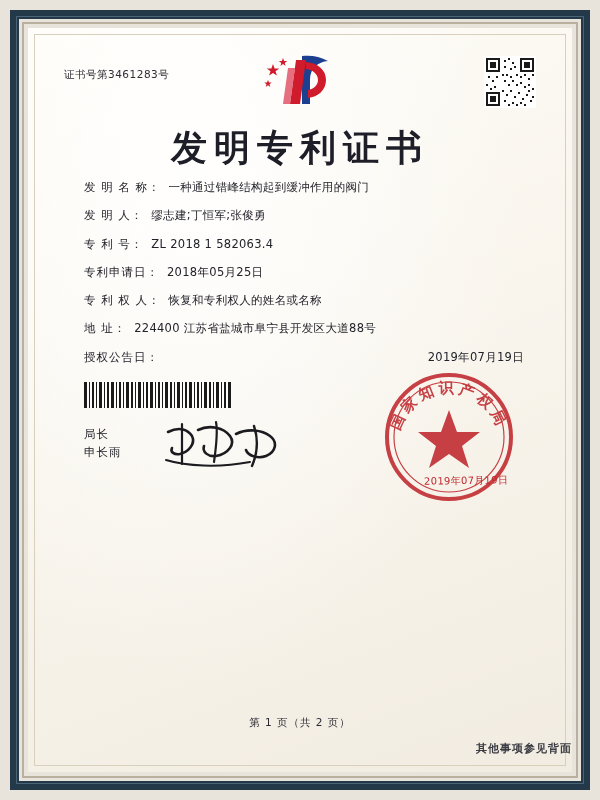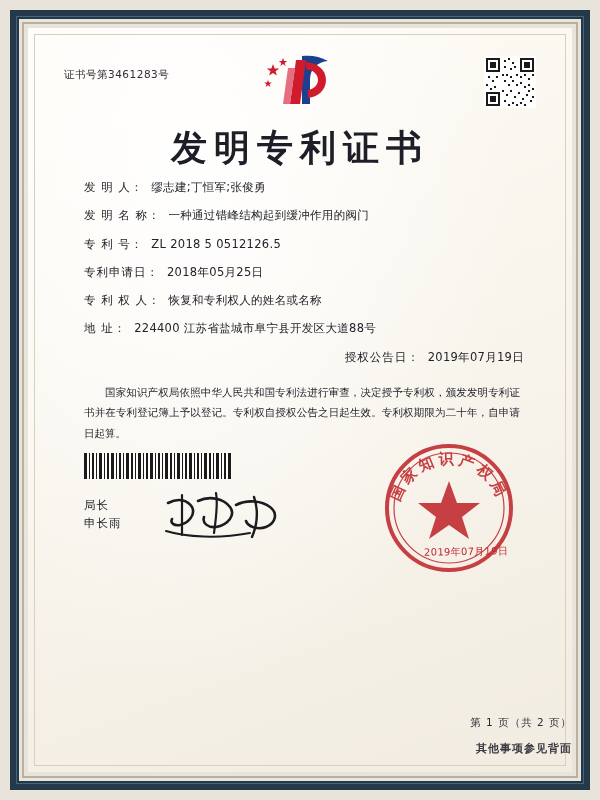--- a/index.html
+++ b/index.html
@@ -129,21 +129,21 @@
   }
   .field .lbl {
     flex: 0 0 auto;
     letter-spacing: 1px;
     white-space: nowrap;
   }
   .field .val {
     margin-left: 8px;
     letter-spacing: 0.3px;
   }
-  .field.two-col { justify-content: flex-end; }
+  .field.two-col { justify-content: space-between; }
   .field .second {
     margin-left: 42px;
     display: flex;
     align-items: baseline;
   }
 
   
   .paras {
     margin-top: 16px;
     padding: 0 18px 0 22px;
@@ -202,21 +202,21 @@
     letter-spacing: 0.3px;
     transform: rotate(-1deg);
   }
 
   
   .page-no {
     position: absolute;
     bottom: 42px;
     left: 0;
     right: 0;
-    text-align: right;
+    text-align: center;
     font-size: 10.5px;
     color: #2a2a33;
     letter-spacing: 1px;
   }
   .footer-note {
     position: absolute;
     bottom: 16px;
     left: 0;
     right: 0;
     text-align: right;
@@ -318,32 +318,32 @@
             </g>
           </svg>
         </div>
       </div>
 
       <div class="title">发明专利证书</div>
 
       <div class="fields">
 
         <div class="field">
+          <span class="lbl">发 明 名 称：</span>
+          <span class="val">一种通过错峰结构起到缓冲作用的阀门</span>
+        </div>
+
+        <div class="field">
           <span class="lbl">发  明  人：</span>
           <span class="val">缪志建;丁恒军;张俊勇</span>
         </div>
 
         <div class="field">
-          <span class="lbl">发 明 名 称：</span>
-          <span class="val">一种通过错峰结构起到缓冲作用的阀门</span>
-        </div>
-
-        <div class="field">
           <span class="lbl">专  利  号：</span>
-          <span class="val">ZL 2018 5 0512126.5</span>
+          <span class="val">ZL 2018 1 582063.4</span>
         </div>
 
         <div class="field">
           <span class="lbl">专利申请日：</span>
           <span class="val">2018年05月25日</span>
         </div>
 
         <div class="field">
           <span class="lbl">专 利 权 人：</span>
           <span class="val">恢复和专利权人的姓名或名称</span>
@@ -355,21 +355,20 @@
         </div>
 
         <div class="field two-col">
           <span class="lbl">授权公告日：</span>
           <span class="val">2019年07月19日</span>
         </div>
 
       </div>
 
       <div class="paras">
-        <p>国家知识产权局依照中华人民共和国专利法进行审查，决定授予专利权，颁发发明专利证书并在专利登记簿上予以登记。专利权自授权公告之日起生效。专利权期限为二十年，自申请日起算。</p>
       </div>
 
       <div class="bottom">
 
         <div class="barcode">
           <svg viewBox="0 0 148 26" width="148" height="26" preserveAspectRatio="none">
             <rect width="148" height="26" fill="#fdfcf8"></rect>
             <g fill="#1a1a1a">
               <rect x="0" y="0" width="3" height="26"></rect>
                 <rect x="5" y="0" width="1" height="26"></rect>

